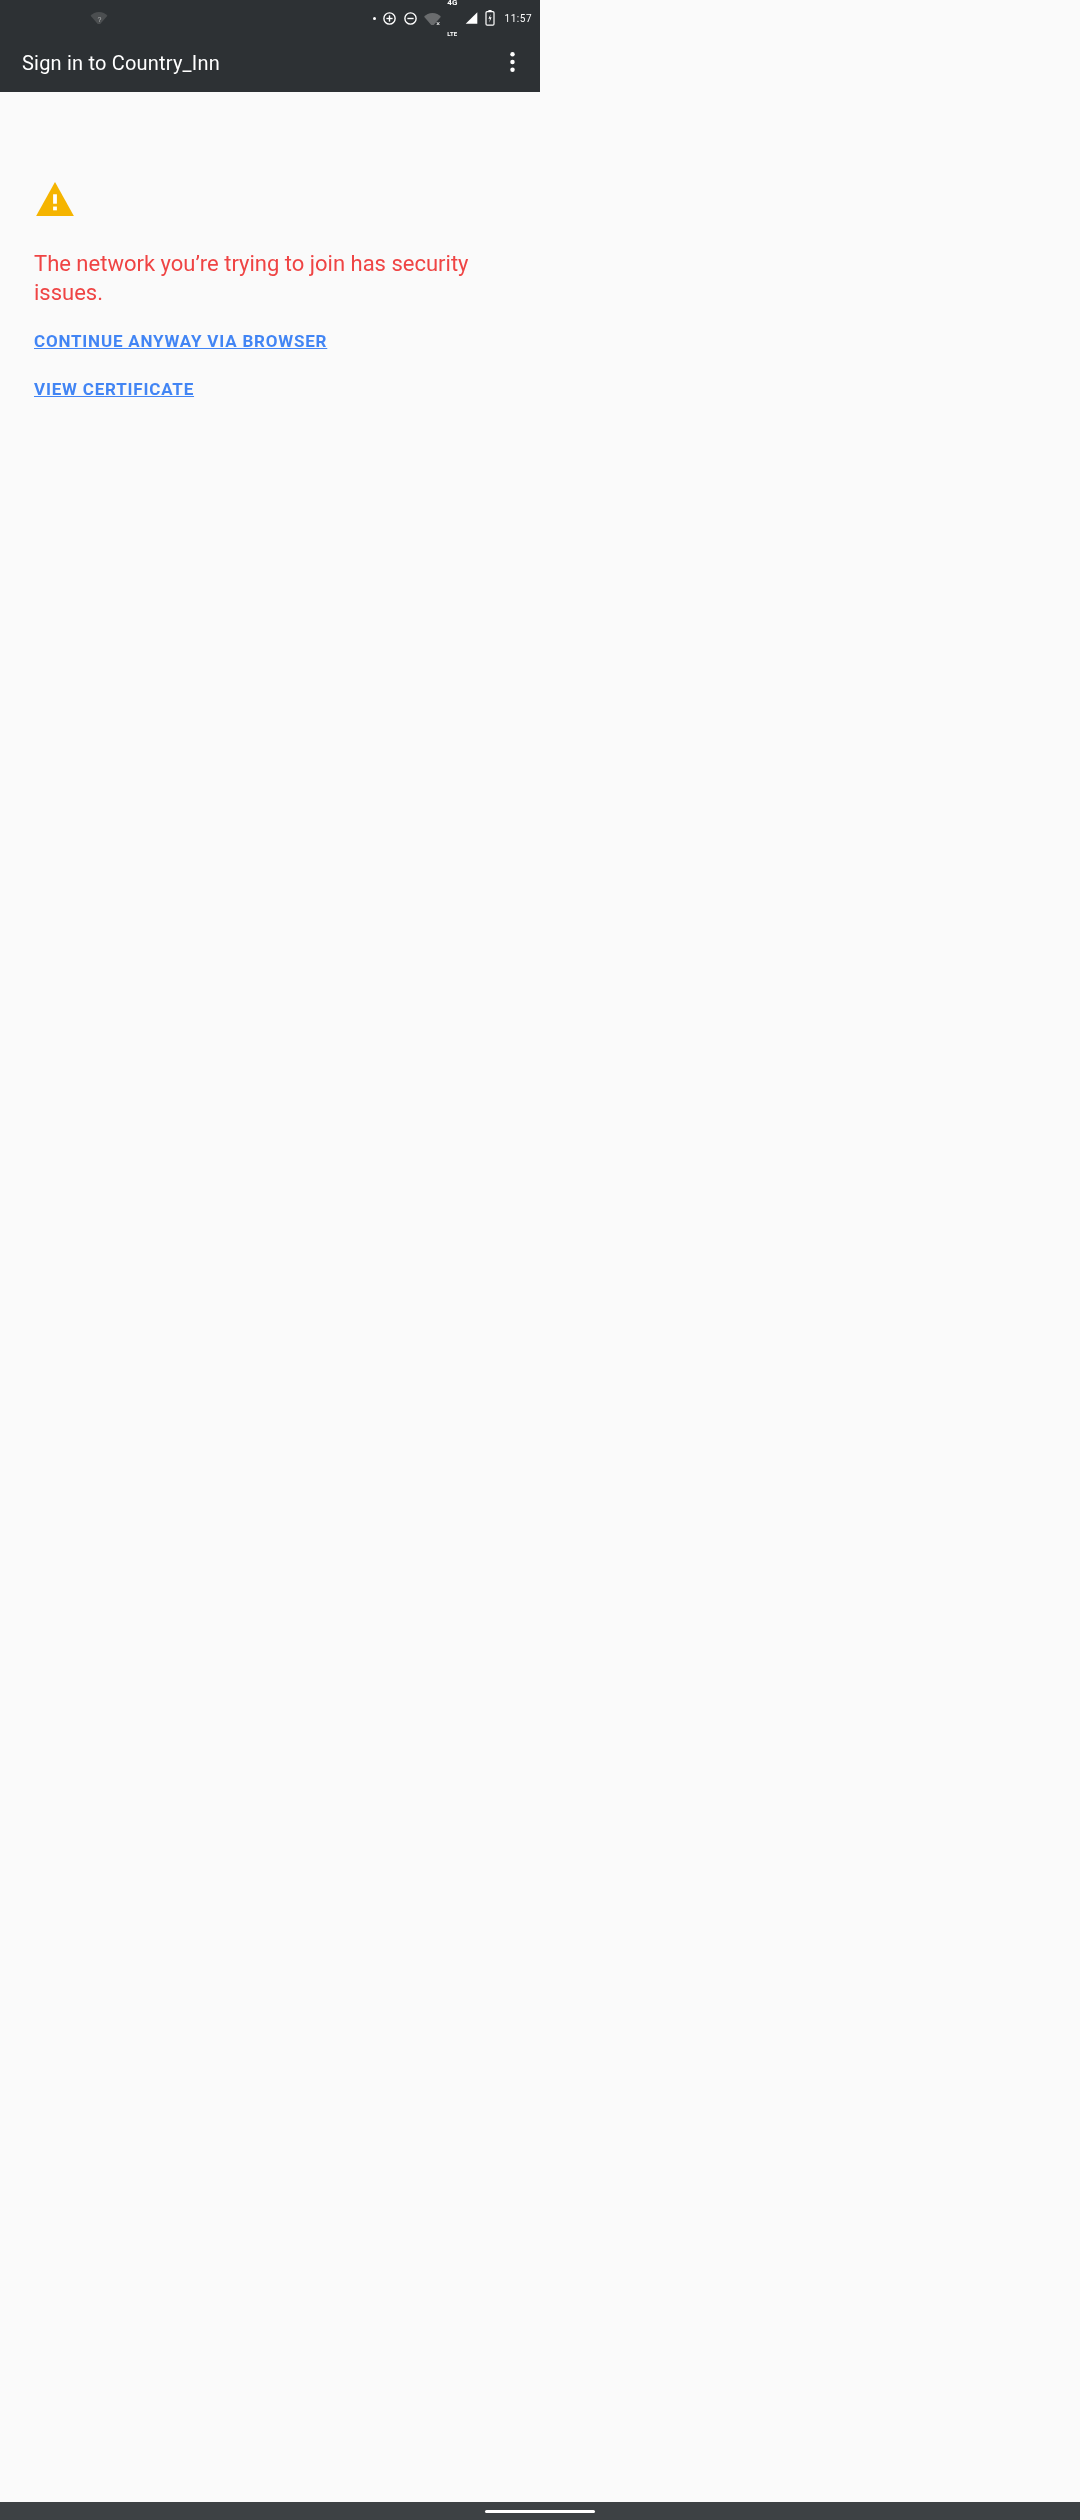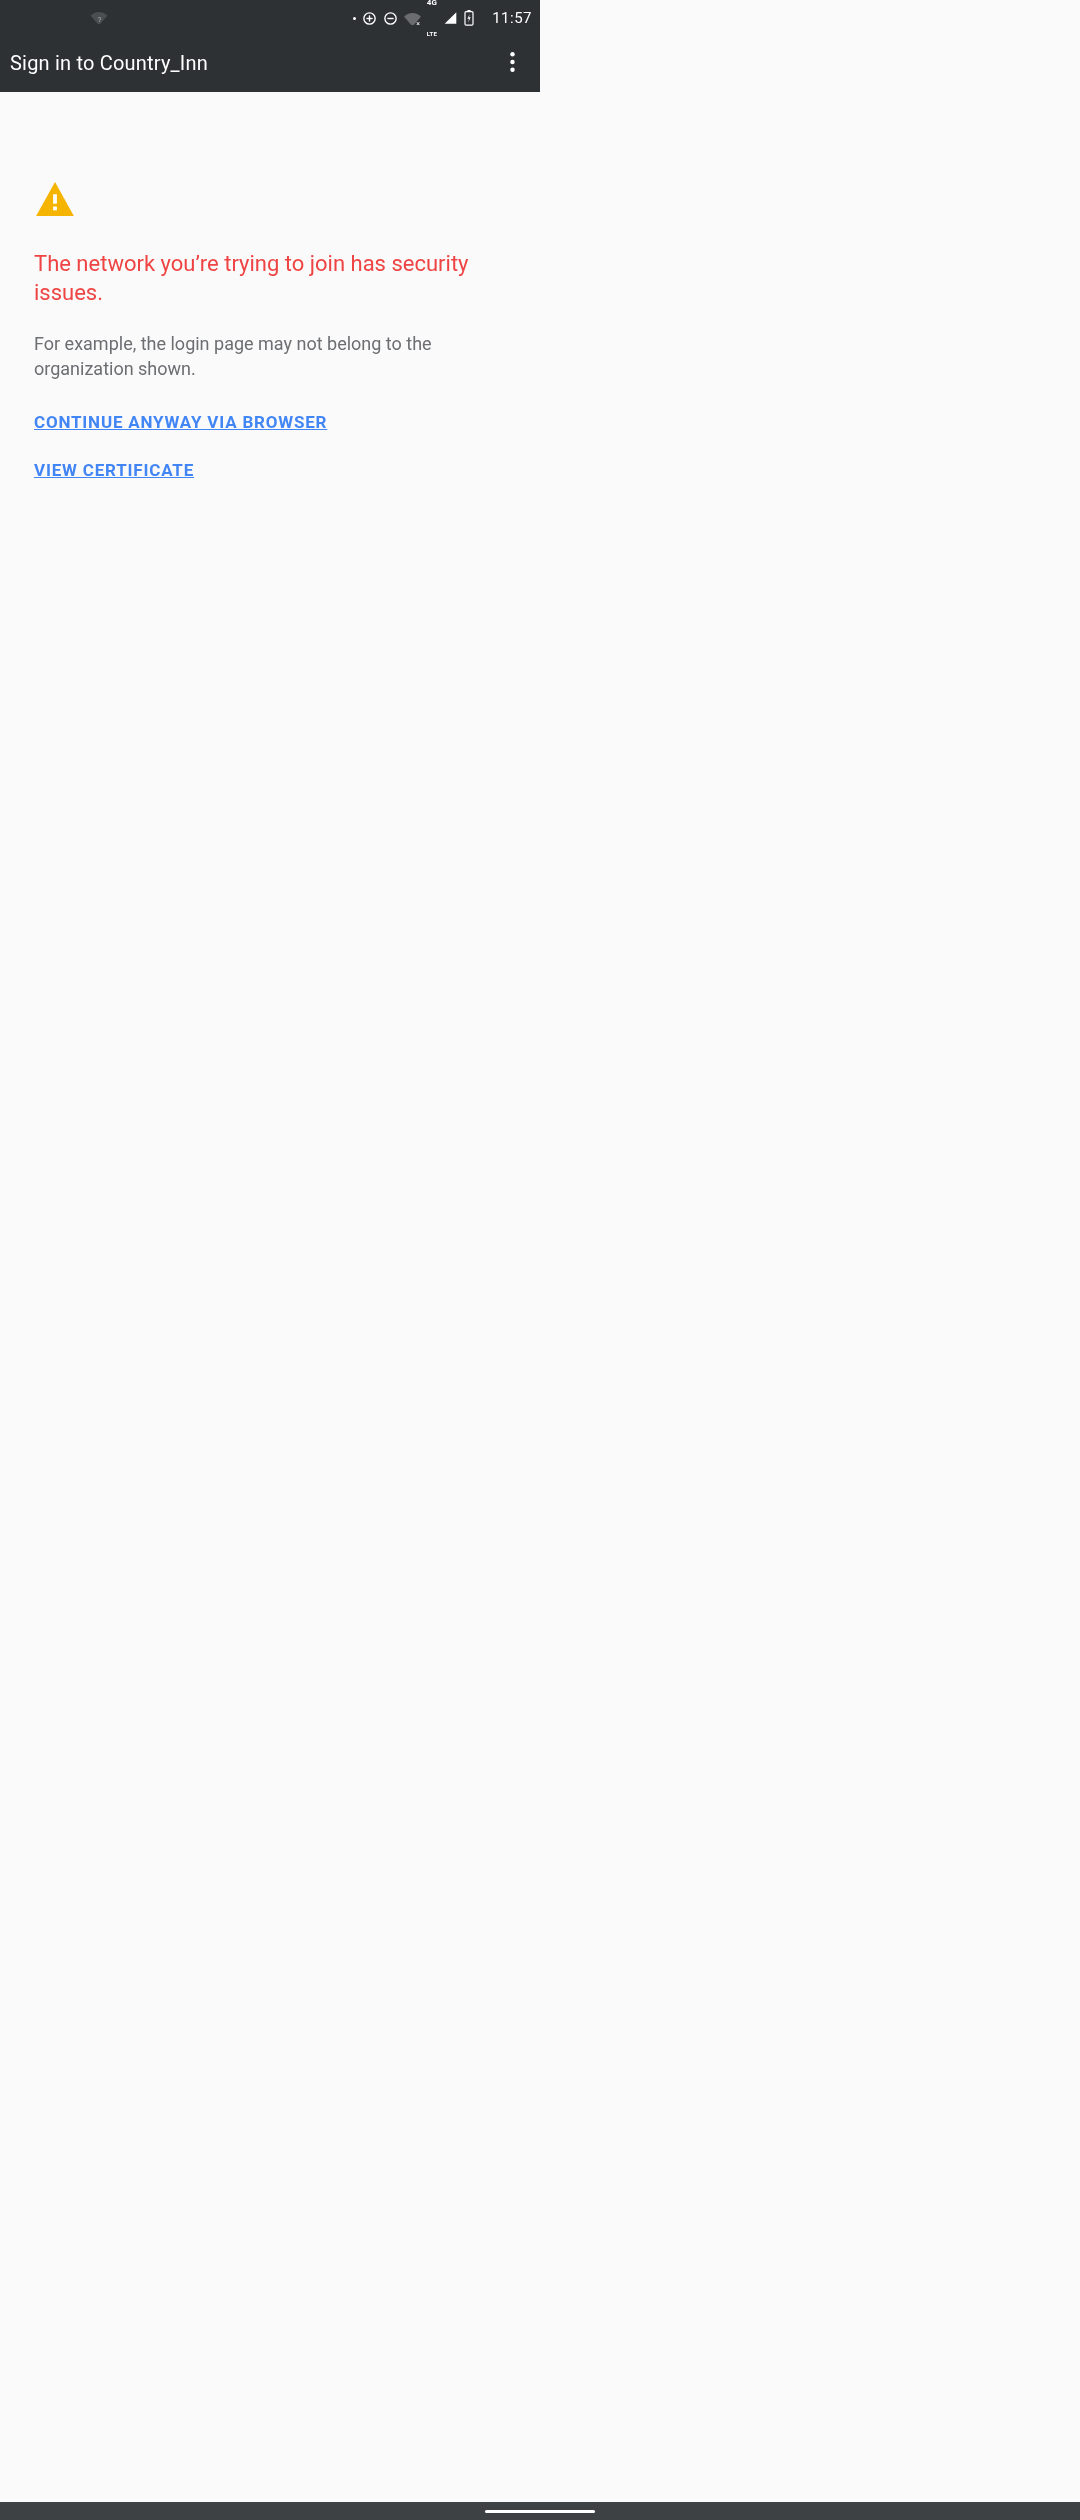--- a/index.html
+++ b/index.html
@@ -31,38 +31,38 @@
       position: absolute;
       left: 90px;
       top: 10px;
     }
     .status-right {
       display: flex;
       align-items: center;
       gap: 6px;
     }
     .status-right .time {
-      font-size: 15px;
-      margin-left: 12px;
+      font-size: 10px;
+      margin-left: 4px;
       letter-spacing: 0.5px;
     }
     .icon-slot {
       display: inline-flex;
       align-items: center;
       justify-content: center;
     }
     
     .app-bar {
       height: 56px;
       background: #2d3134;
       color: #fff;
       display: flex;
       align-items: center;
       justify-content: space-between;
-      padding: 0 14px 2px 10px;
+      padding: 0 14px 2px 22px;
     }
     .app-bar-title {
       font-size: 20px;
       font-weight: 400;
       letter-spacing: 0.2px;
     }
     .overflow-btn {
       width: 28px;
       height: 40px;
       display: flex;
@@ -211,21 +211,20 @@
   <div class="warning-icon-wrap">
     <svg width="38" height="34" viewBox="0 0 40 36">
       <path d="M20 0 L40 36 L0 36 Z" fill="#f5b400"></path>
       <rect x="18" y="13" width="4" height="10" fill="#fff"></rect>
       <rect x="18" y="26" width="4" height="4" fill="#fff"></rect>
     </svg>
   </div>
 
   <div class="headline">The network you’re trying to join has security issues.</div>
 
-  <div class="subtext">For example, the login page may not belong to the organization shown.</div>
 
   <button class="action-link">CONTINUE ANYWAY VIA BROWSER</button>
 
   <button class="action-link">VIEW CERTIFICATE</button>
 </div>
 
 <div class="nav-bar">
   <div class="nav-pill"></div>
 </div>
 

